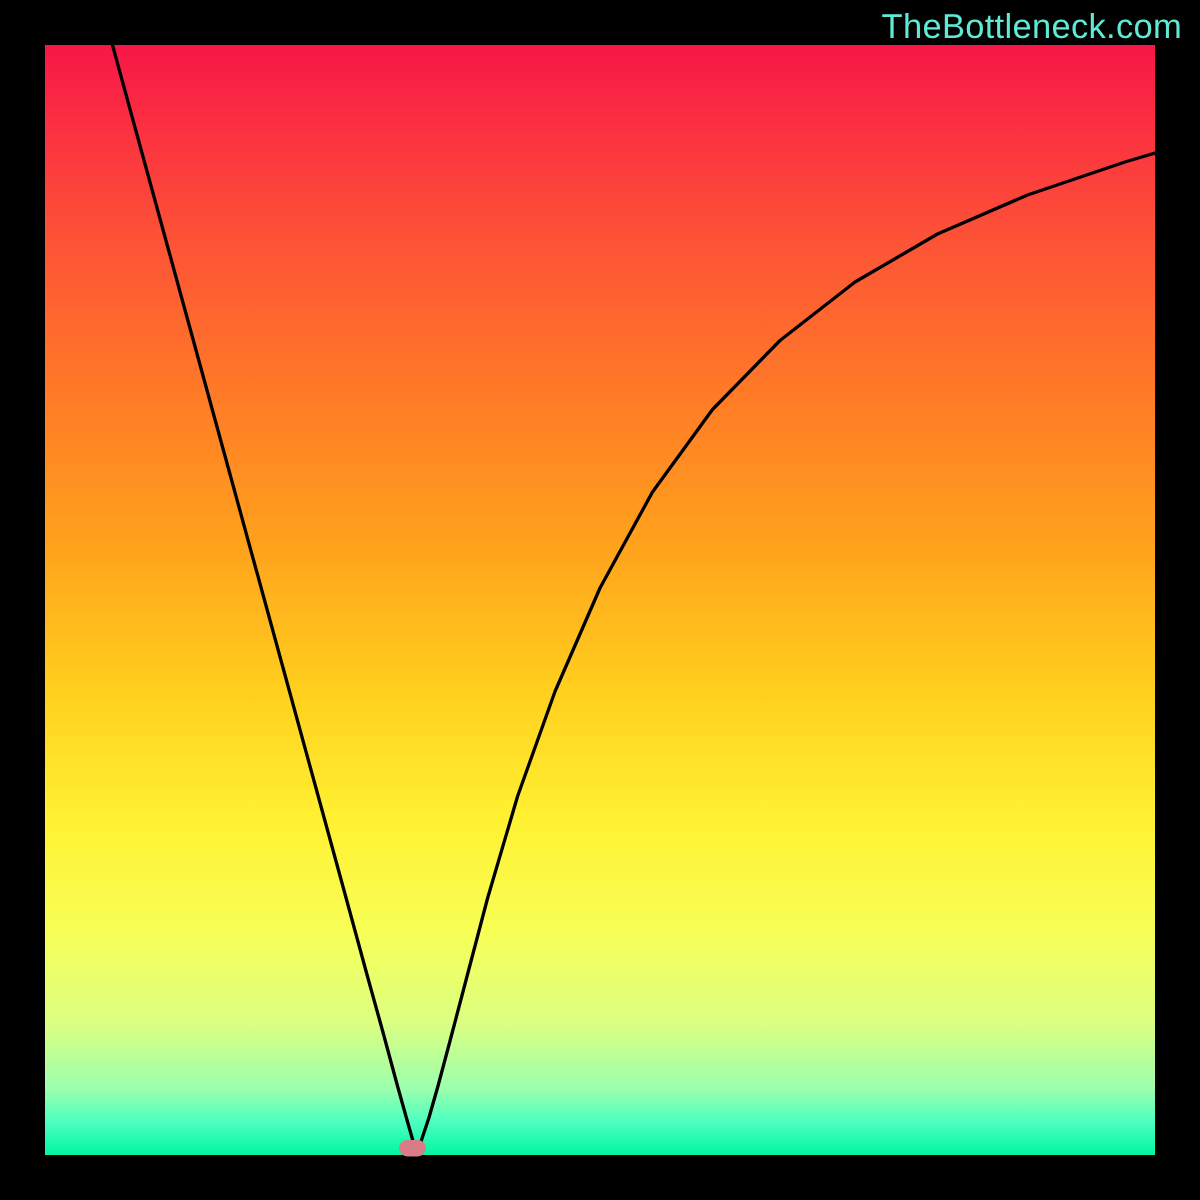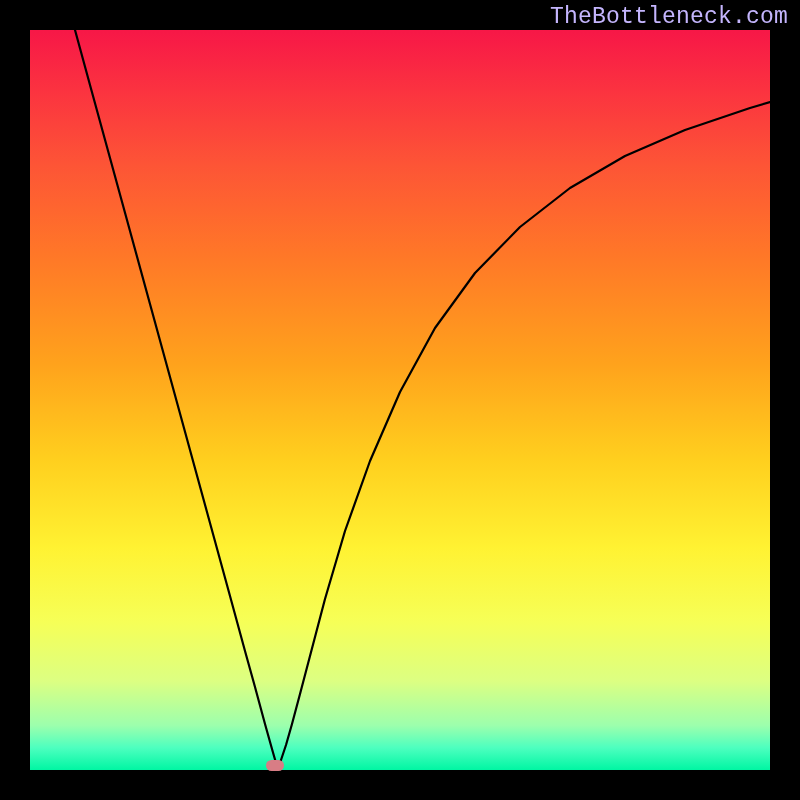--- a/index.html
+++ b/index.html
@@ -34,25 +34,25 @@
       #f6ff57 80%,
       #dcff82 88%,
       #9cffad 94%,
       #4dffbf 97%,
       #00f6a3 100%);
   }
   .watermark {
     position: absolute;
     top: 4px;
     right: 12px;
-    color: #c4b5fd;
+    color: #5eead4;
     font-size: 23px;
     font-weight: 400;
     letter-spacing: 0.2px;
-    font-family: Liberation Mono, monospace;
+    font-family: Liberation Sans, sans-serif;
   }
   svg.curve {
     position: absolute;
     left: 0;
     top: 0;
     width: 740px;
     height: 740px;
   }
   .pink-dot {
     position: absolute;

